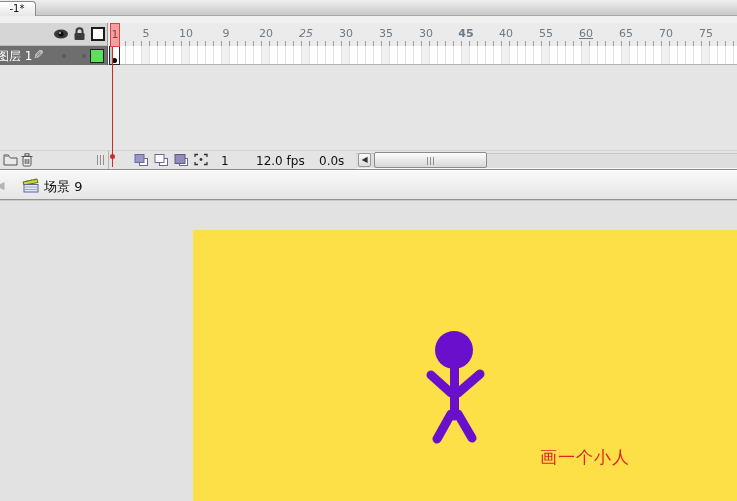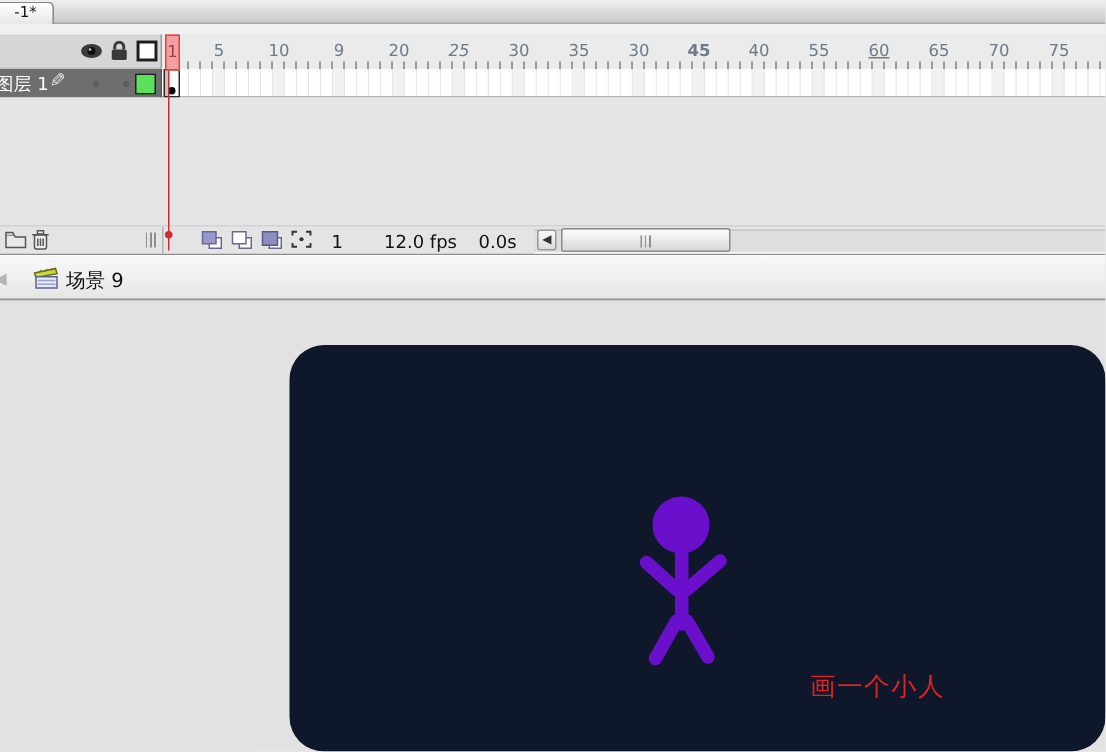--- a/index.html
+++ b/index.html
@@ -39,21 +39,21 @@
   .scroll-arrow{position:absolute;left:358px;top:2px;width:13px;height:14px;background:linear-gradient(#fbfbfb,#dcdcdc);border:1px solid #9a9a9a;border-radius:2px;box-sizing:border-box;font-size:8px;line-height:12px;text-align:center;color:#333;}
   .scroll-thumb{position:absolute;left:374px;top:1px;width:113px;height:16px;background:linear-gradient(#fdfdfd,#d7d7d7);border:1px solid #8c8c8c;border-radius:2px;box-sizing:border-box;}
   .thumb-grip{position:absolute;left:50%;top:4px;width:8px;height:8px;transform:translateX(-50%);background:repeating-linear-gradient(to right,#8f8f8f 0 1px,transparent 1px 3px);}
   
   .edit-bar{position:absolute;left:0;top:170px;width:737px;height:30px;background:linear-gradient(#f8f8f8,#e6e6e6);border-top:1px solid #fdfdfd;border-bottom:1px solid #949494;box-sizing:border-box;box-shadow:0 1px 0 #c9c9c9;}
   .back-arrow{position:absolute;left:-4px;top:8px;font-size:11px;color:#b5b5b5;}
   .scene-icon{position:absolute;left:22px;top:6px;}
   .scene-label{position:absolute;left:44px;top:7px;font-size:13px;color:#101010;}
   
   .work-area{position:absolute;left:0;top:201px;width:737px;height:300px;background:#e2e2e2;}
-  .stage{position:absolute;left:193px;top:29px;width:544px;height:271px;background:#0f172a;border-radius:23px;}
+  .stage{position:absolute;left:193px;top:29px;width:544px;height:271px;background:#fde047;}
   .figure-svg{position:absolute;left:225px;top:95px;}
   .stage-caption{position:absolute;left:347px;top:216px;font-size:17px;letter-spacing:1px;white-space:nowrap;}
 </style>
 </head>
 <body>
 
 <div id="app">
 
   <div class="tabbar">
     <div class="doc-tab">

